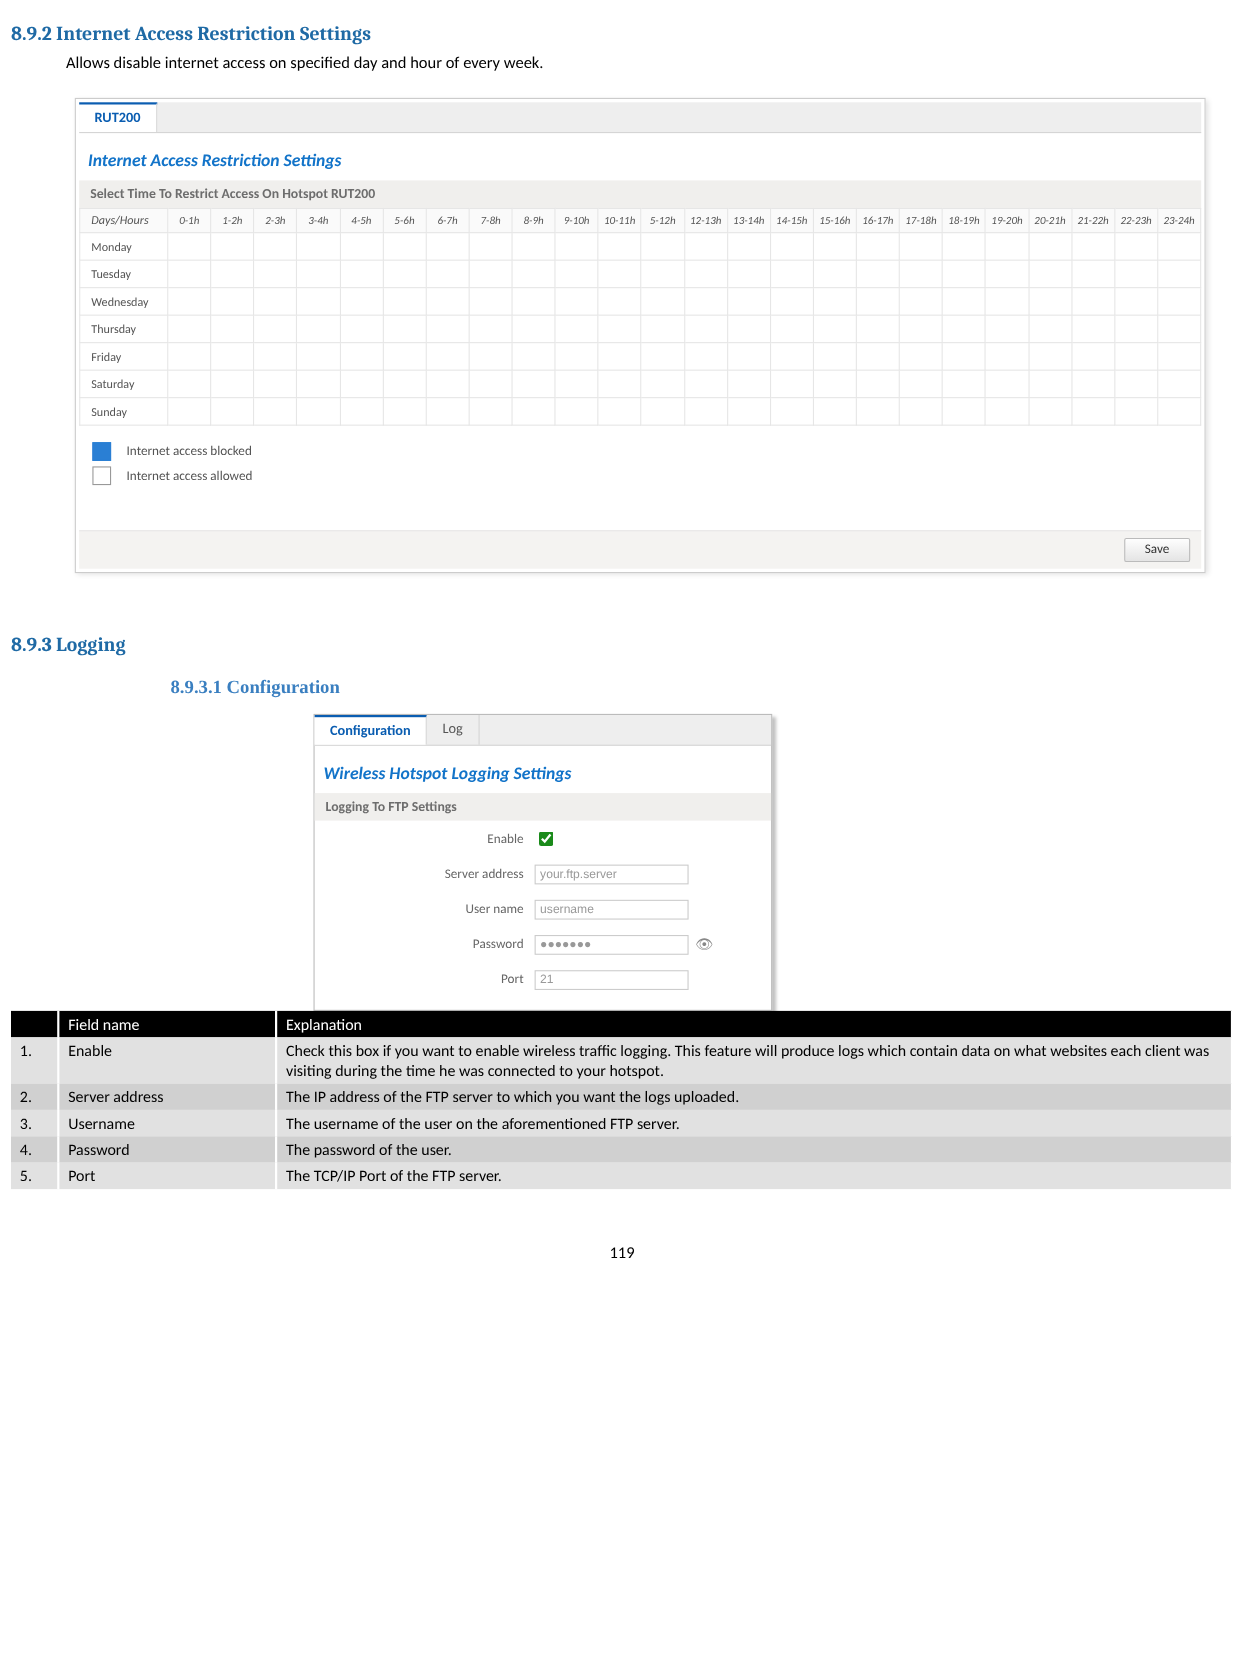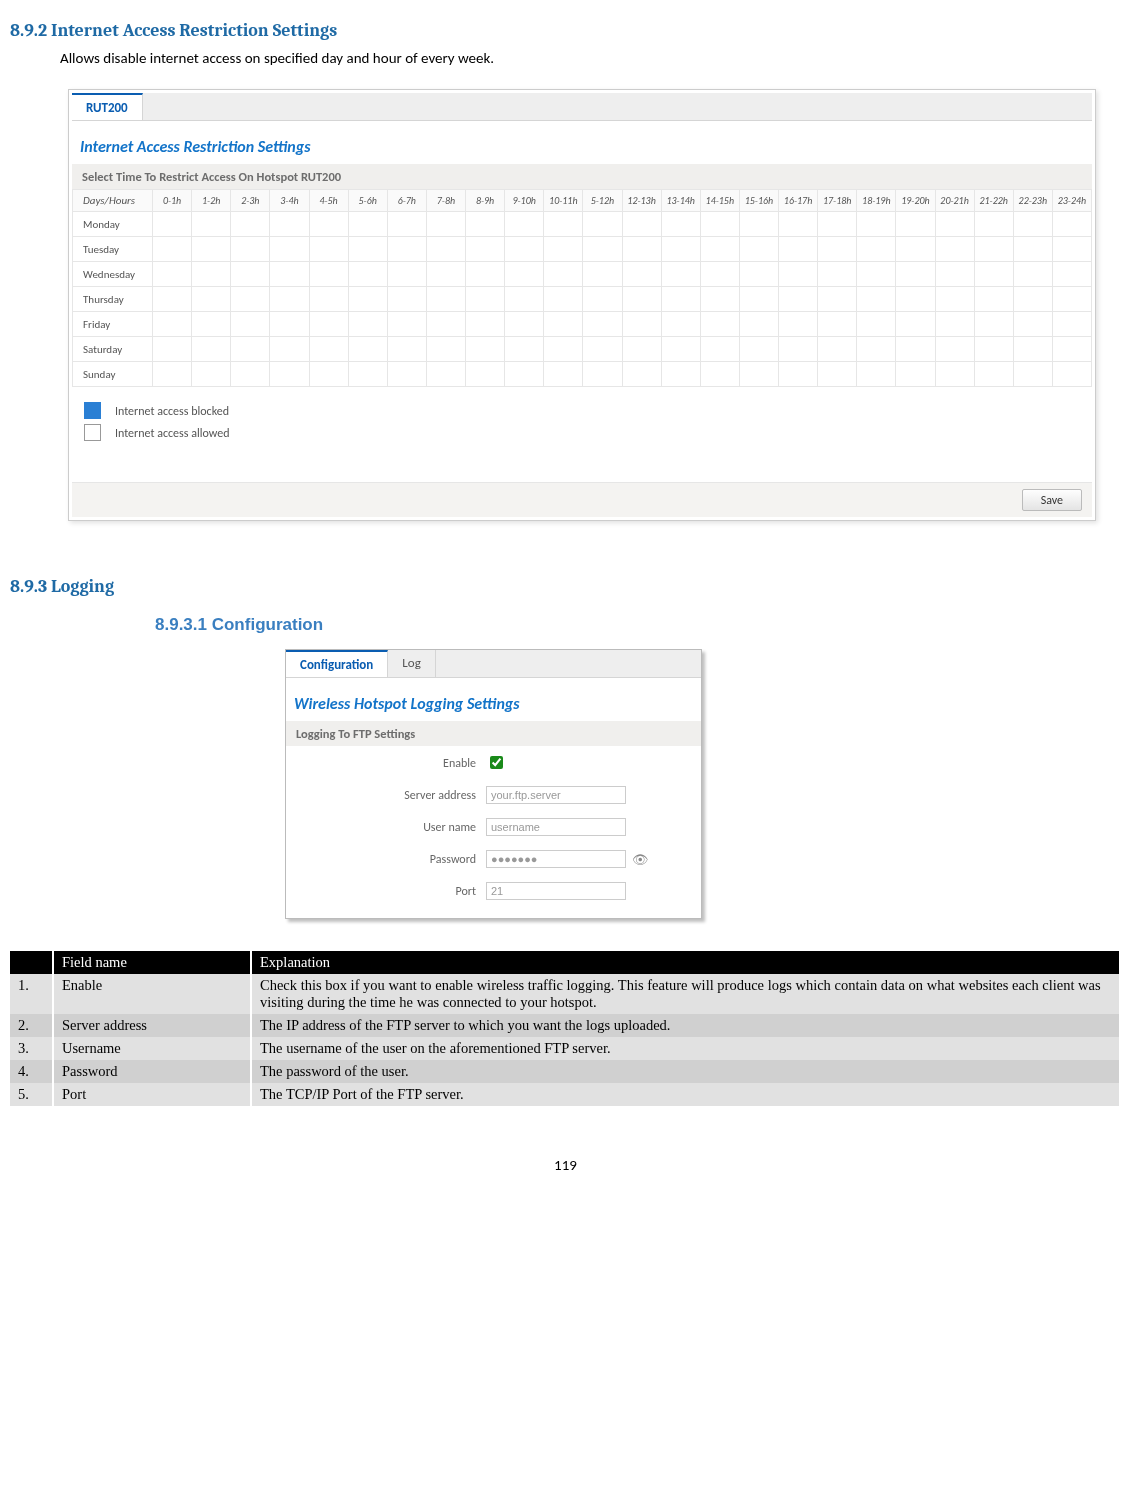--- a/index.html
+++ b/index.html
@@ -12,21 +12,21 @@
   }
   .section-heading {
     color: #1F6AA5;
     font-family: Cambria, Georgia, serif;
     font-weight: bold;
     font-size: 18px;
     margin: 10px 0 8px 0;
   }
   .section-heading-sub {
     color: #3A7FC0;
-    font-family: Liberation Sans, sans-serif;
+    font-family: Liberation Serif, serif;
     font-weight: bold;
     font-size: 17px;
     margin: 18px 0 14px 145px;
   }
   .body-text {
     margin: 6px 0 22px 50px;
     font-size: 15px;
   }
   .screenshot-frame {
     margin-left: 58px;
@@ -164,22 +164,20 @@
   .eye-icon {
     margin-left: 6px;
     color: #888;
     font-size: 13px;
     user-select: none;
   }
   .definition-table {
     width: 100%;
     border-collapse: collapse;
     font-size: 14.5px;
-    margin-top: 32px;
-    font-family: Liberation Serif, serif;
   }
   .definition-table th {
     background: #000;
     color: #fff;
     text-align: left;
     padding: 3px 8px;
     font-weight: normal;
     border-right: 2px solid #fff;
   }
   .definition-table td {

